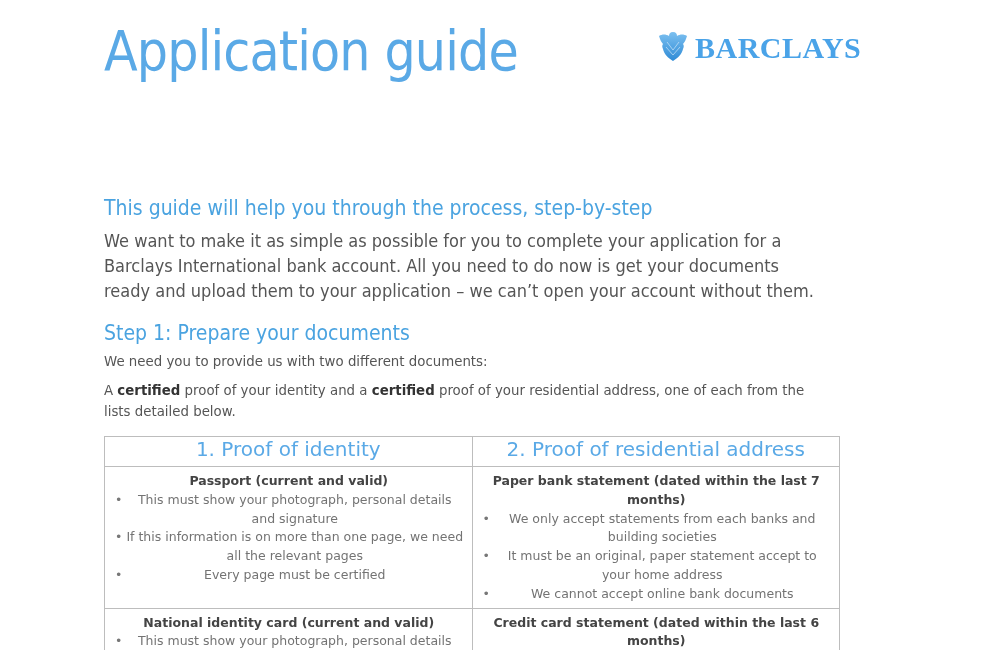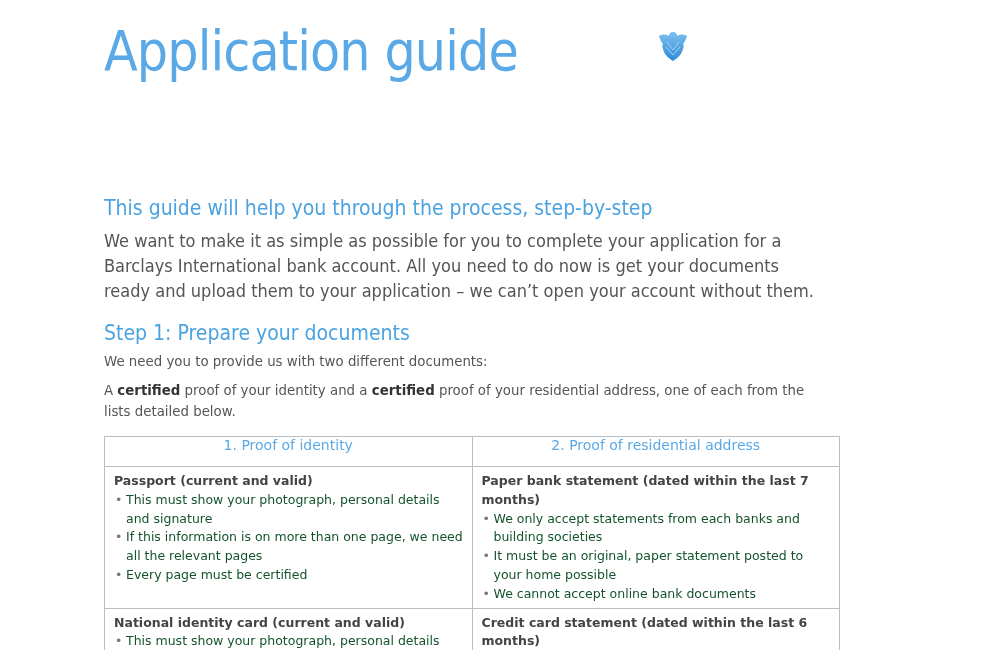--- a/index.html
+++ b/index.html
@@ -7,24 +7,24 @@
   .title { position: absolute; left: 104px; top: 18px; font-size: 56px; font-weight: 200; color: #5aa9e6; letter-spacing: -1px; font-family: "DejaVu Sans", sans-serif; font-weight: normal; transform: scaleX(0.88); transform-origin: left top; }
   .logo { position: absolute; left: 657px; top: 30px; display: flex; align-items: center; gap: 6px; }
   .logo svg { width: 32px; height: 32px; }
   .logo-text { font-family: "Liberation Serif", serif; font-weight: bold; font-size: 30px; color: #4aa3e8; letter-spacing: 0.5px; }
   .h2 { position: absolute; left: 104px; font-size: 21px; color: #4aa3e0; transform: scaleX(0.9); transform-origin: left top; white-space: nowrap; }
   .intro { position: absolute; left: 104px; top: 228px; width: 720px; font-size: 18px; line-height: 25px; color: #555; transform: scaleX(0.9); transform-origin: left top; width: 790px; }
   .p { position: absolute; left: 104px; font-size: 14.5px; line-height: 21px; color: #555; transform: scaleX(0.92); transform-origin: left top; }
   .p b { color: #333; }
   table.docs { position: absolute; left: 104px; top: 436px; width: 736px; border-collapse: collapse; font-family: "DejaVu Sans", sans-serif; }
   table.docs th, table.docs td { border: 1px solid #bdbdbd; vertical-align: top; }
-  table.docs th { height: 29px; font-weight: normal; color: #5aa9e6; font-size: 14px; text-align: center; padding: 0; }
-  table.docs td { padding: 5px 8px 4px 9px; font-size: 12.5px; line-height: 18.8px; }
+  table.docs th { height: 29px; font-weight: normal; color: #5aa9e6; font-size: 20px; text-align: center; padding: 0; }
+  table.docs td { padding: 5px 8px 4px 9px; font-size: 12.5px; line-height: 18.8px; text-align: center; }
   .doc-title { color: #444; font-weight: bold; font-size: 12.5px; }
-  ul.bul { margin: 0; padding: 0; list-style: none; color: #14532d; }
+  ul.bul { margin: 0; padding: 0; list-style: none; color: #737373; }
   ul.bul li { position: relative; padding-left: 12px; }
   ul.bul li::before { content: "•"; position: absolute; left: 1px; top: 0; color: #777; }
 </style>
 </head>
 <body>
 
 <div class="title">Application guide</div>
 
 <div class="logo">
   <span>
@@ -32,20 +32,21 @@
       <defs>
         <linearGradient id="eg" x1="0" y1="0" x2="0" y2="1">
           <stop offset="0" stop-color="#7cc0f0"></stop>
           <stop offset="1" stop-color="#2f8bd6"></stop>
         </linearGradient>
       </defs>
       <path d="M16 2 C13 2 12 4 12 6 C9 4 5 4 2 6 C3 9 4 12 6 14 C5 15 5 17 6 19 C7 24 11 28 16 31 C21 28 25 24 26 19 C27 17 27 15 26 14 C28 12 29 9 30 6 C27 4 23 4 20 6 C20 4 19 2 16 2 Z" fill="url(#eg)"></path>
       <path d="M10 12 L16 20 L22 12 M9 17 L16 25 L23 17" stroke="#dff0fb" stroke-width="1" fill="none" opacity="0.6"></path>
     </svg>
   </span>
+  <span class="logo-text">BARCLAYS</span>
 </div>
 
 <div class="h2" style="top:196px;">This guide will help you through the process, step-by-step</div>
 <div class="intro">We want to make it as simple as possible for you to complete your application for a Barclays International bank account. All you need to do now is get your documents ready and upload them to your application – we can’t open your account without them.</div>
 
 <div class="h2" style="top:321px;">Step 1: Prepare your documents</div>
 <div class="p" style="top:351px;">We need you to provide us with two different documents:</div>
 <div class="p" style="top:380px; width:790px;"><span>A </span><b>certified</b><span> proof of your identity and a </span><b>certified</b><span> proof of your residential address, one of each from the lists detailed below.</span></div>
 
 <table class="docs">
@@ -62,21 +63,21 @@
         <ul class="bul">
           <li>This must show your photograph, personal details and signature</li>
           <li>If this information is on more than one page, we need all the relevant pages</li>
           <li>Every page must be certified</li>
         </ul>
       </td>
       <td>
         <div class="doc-title">Paper bank statement (dated within the last 7 months)</div>
         <ul class="bul">
           <li>We only accept statements from each banks and building societies</li>
-          <li>It must be an original, paper statement posted to your home possible</li>
+          <li>It must be an original, paper statement accept to your home address</li>
           <li>We cannot accept online bank documents</li>
         </ul>
       </td>
     </tr>
     <tr>
       <td>
         <div class="doc-title">National identity card (current and valid)</div>
         <ul class="bul">
           <li>This must show your photograph, personal details and signature</li>
         </ul>

